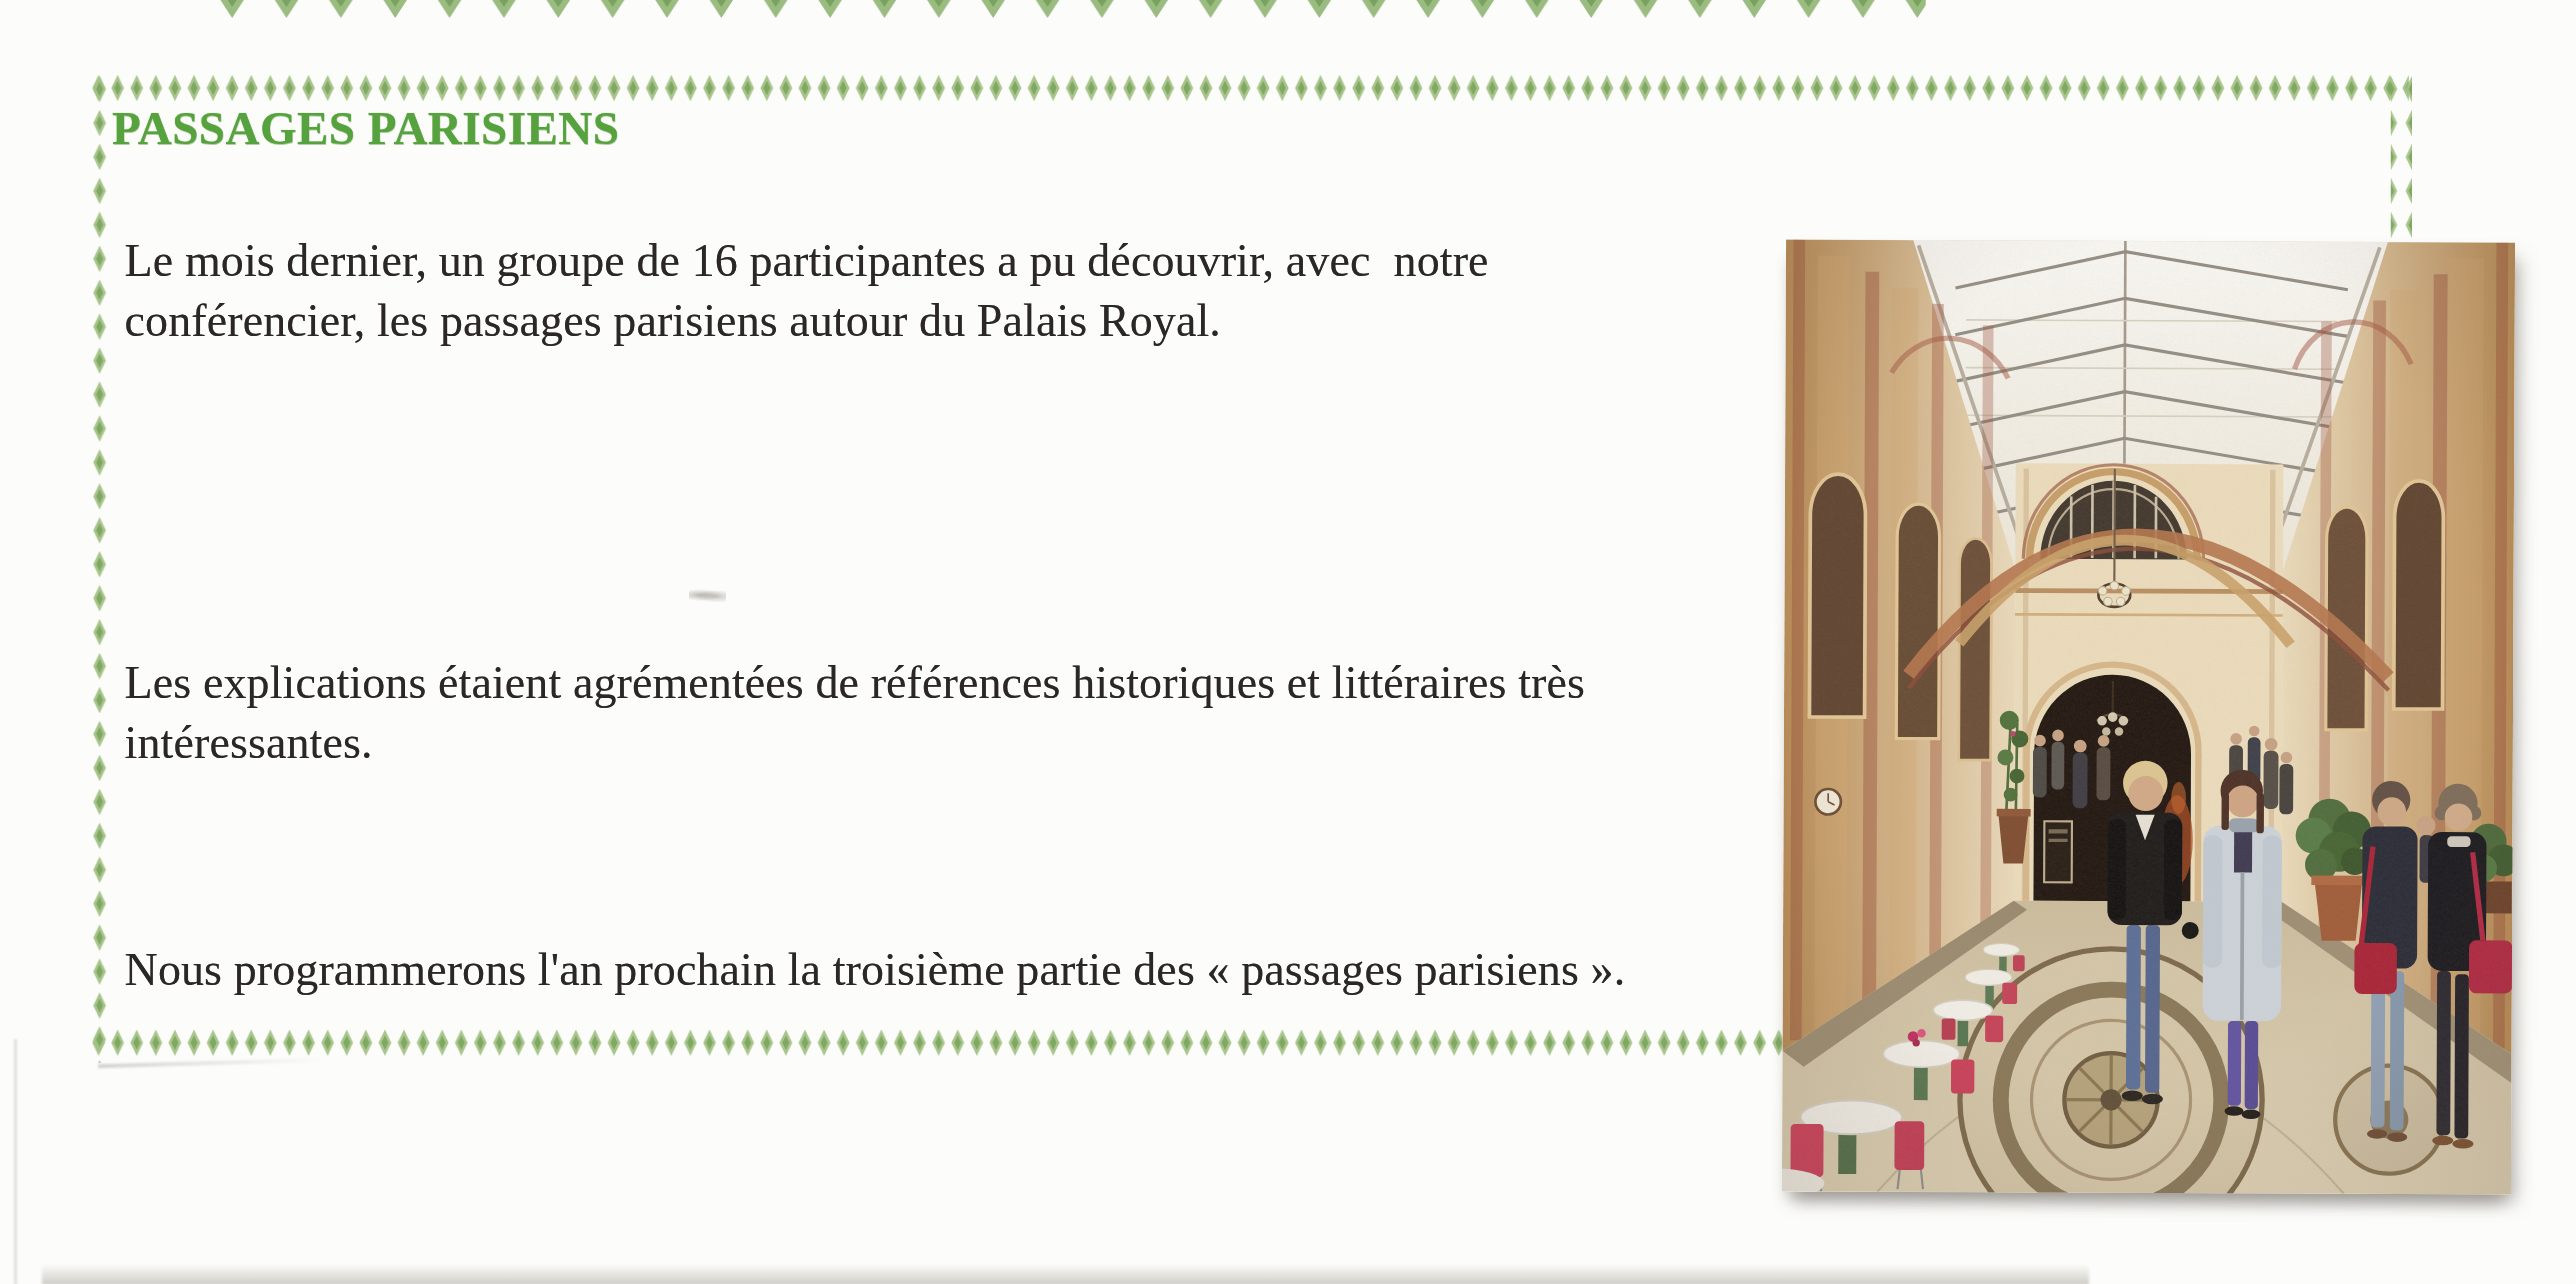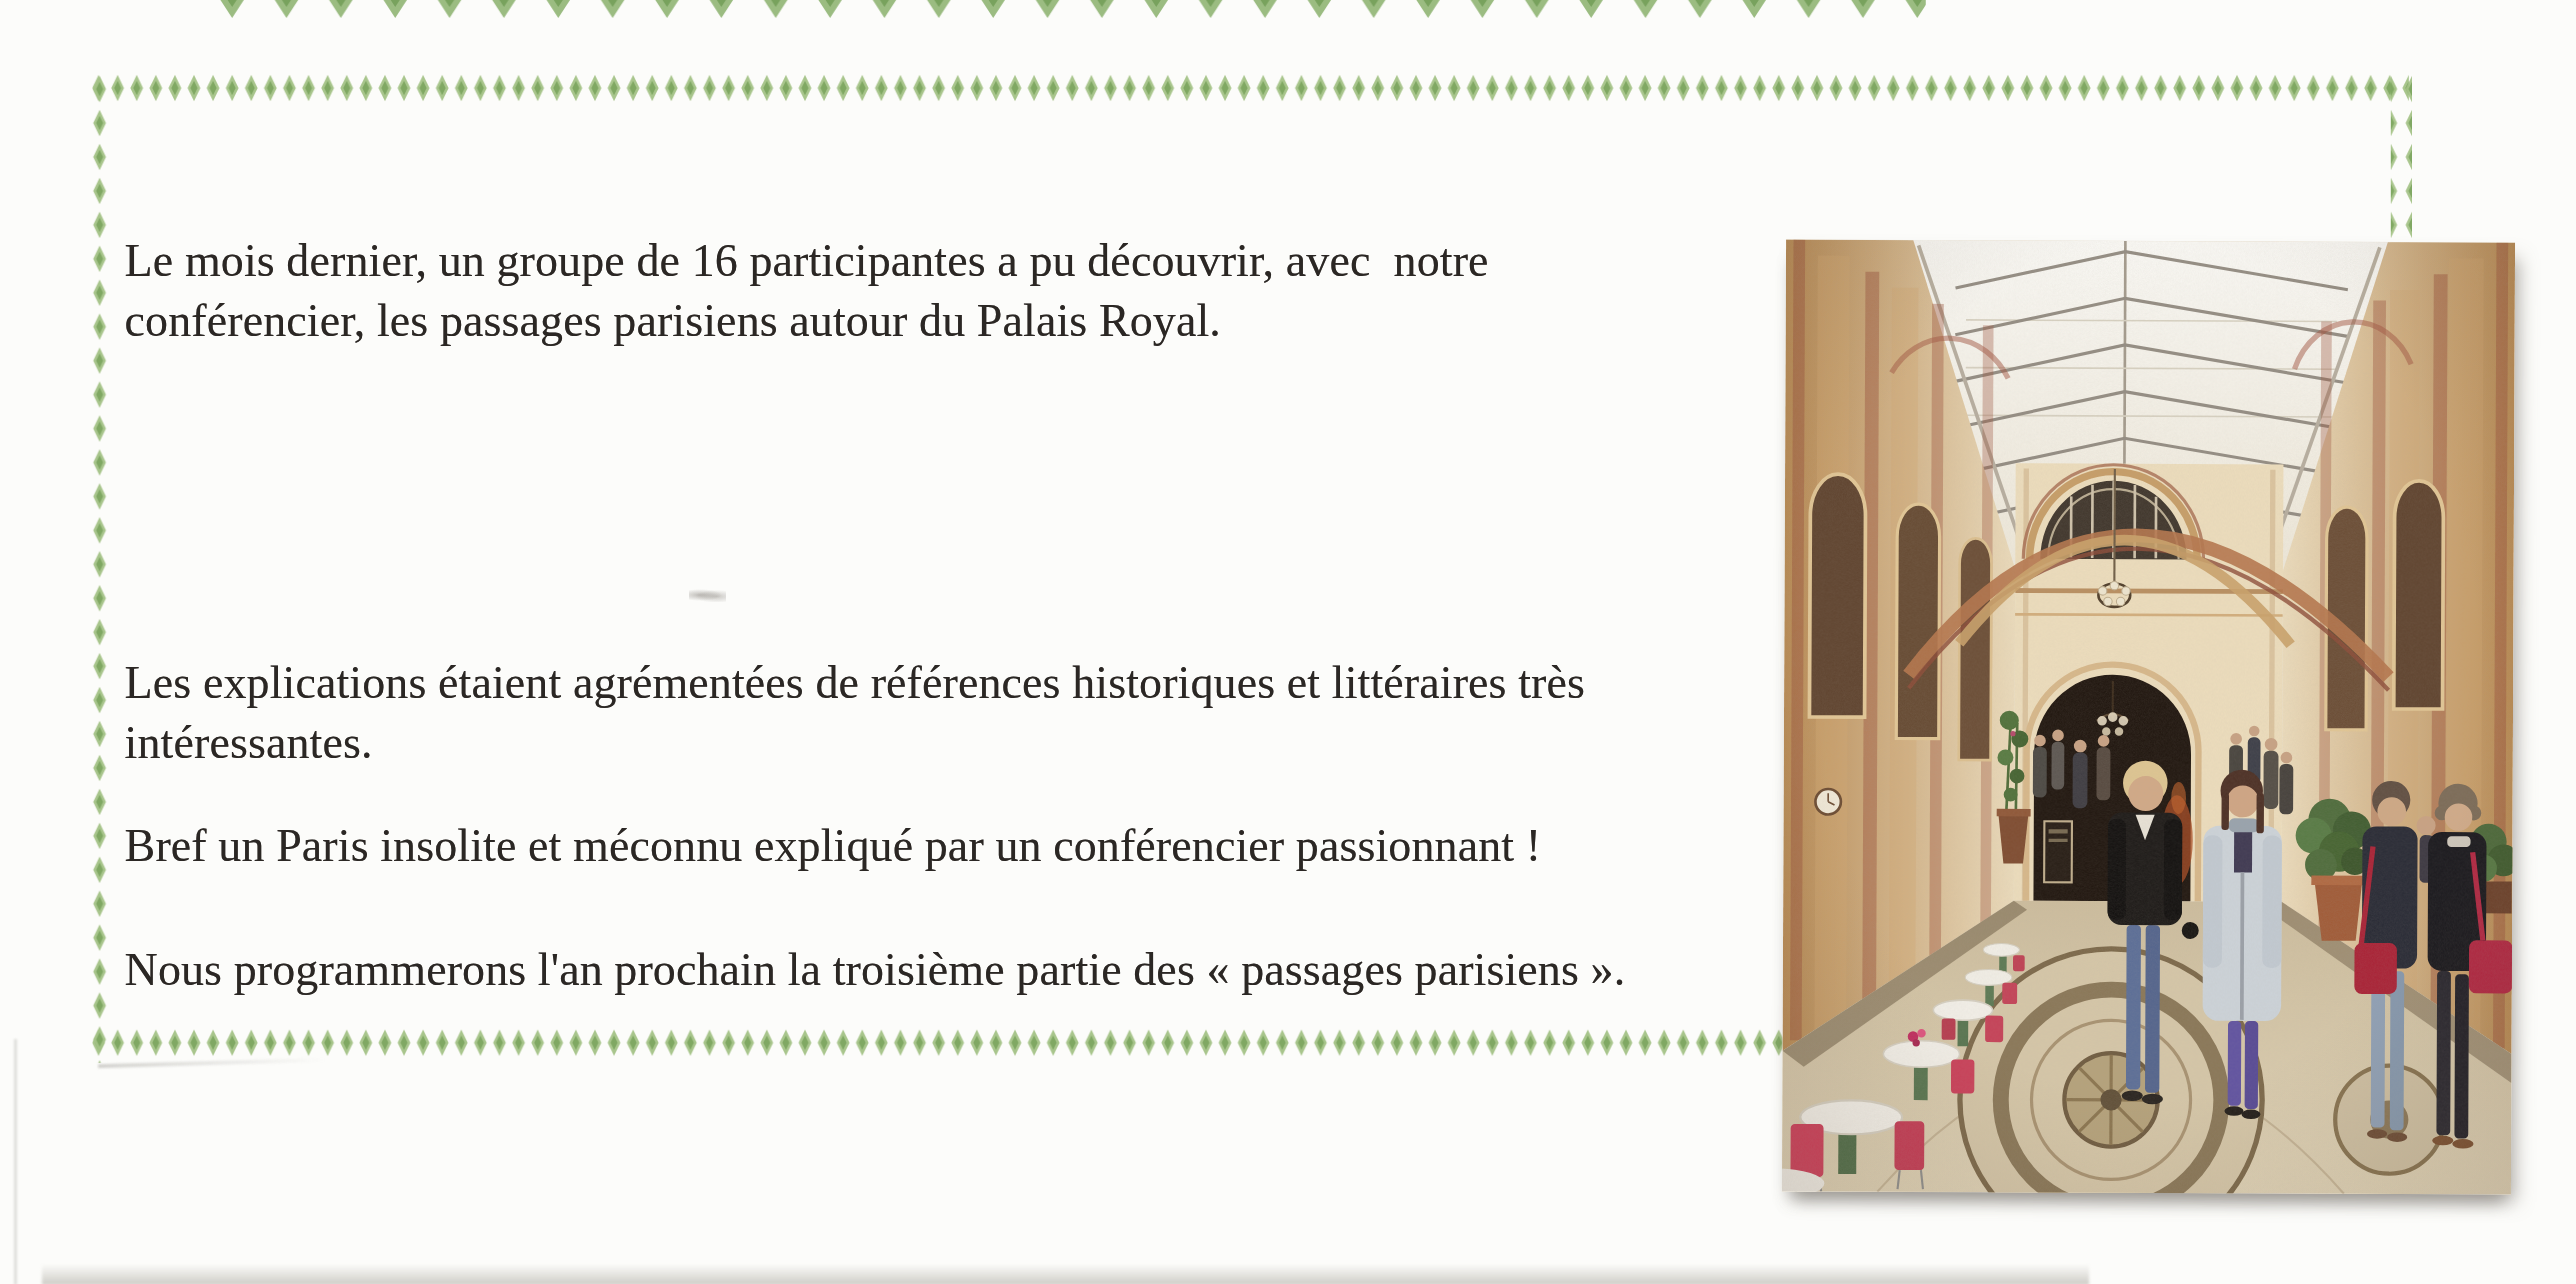--- a/index.html
+++ b/index.html
@@ -63,26 +63,26 @@
           <use href="#dm" transform="translate(20,32)" fill="#a3c286" opacity=".95"></use>
           <use href="#dm" transform="translate(20,32) scale(0.55)" fill="#79a35c" opacity=".85"></use>
         </pattern>
       </defs>
       <rect x="6" y="2" width="4368" height="58" fill="url(#pbh)"></rect>
       <rect x="6" y="1800" width="4368" height="62" fill="url(#pbh)"></rect>
       <rect x="0" y="0" width="40" height="1868" fill="url(#pbv)"></rect>
       <rect x="4340" y="0" width="40" height="1868" fill="url(#pbv)"></rect>
     </svg>
 
+    <h1 class="article-title">PASSAGES PARISIENS</h1>
 
     <p class="para p1">Le mois dernier, un groupe de 16 participantes a pu découvrir, avec  notre
 conférencier, les passages parisiens autour du Palais Royal.</p>
     <p class="para p3">Les explications étaient agrémentées de références historiques et littéraires très
 intéressantes.</p>
-    <p class="para p4">Bref un Paris insolite et méconnu expliqué par un conférencier passionnant !</p>
     <p class="para p5">Nous programmerons l'an prochain la troisième partie des « passages parisiens ».</p>
   </section>
 
   <figure class="photo">
     <svg viewBox="0 0 1375 1795" width="729" height="952">
       <defs>
         <linearGradient id="lwg" x1="0" y1="0" x2="1" y2="0">
           <stop offset="0" stop-color="#b98a52"></stop>
             <stop offset="1" stop-color="#ecdcbc"></stop>
         </linearGradient>

